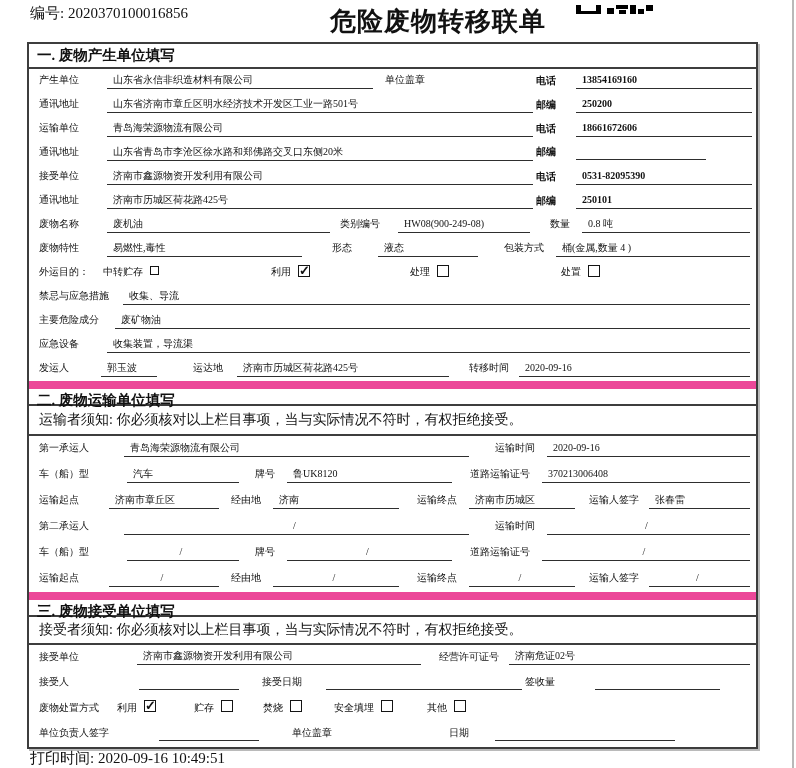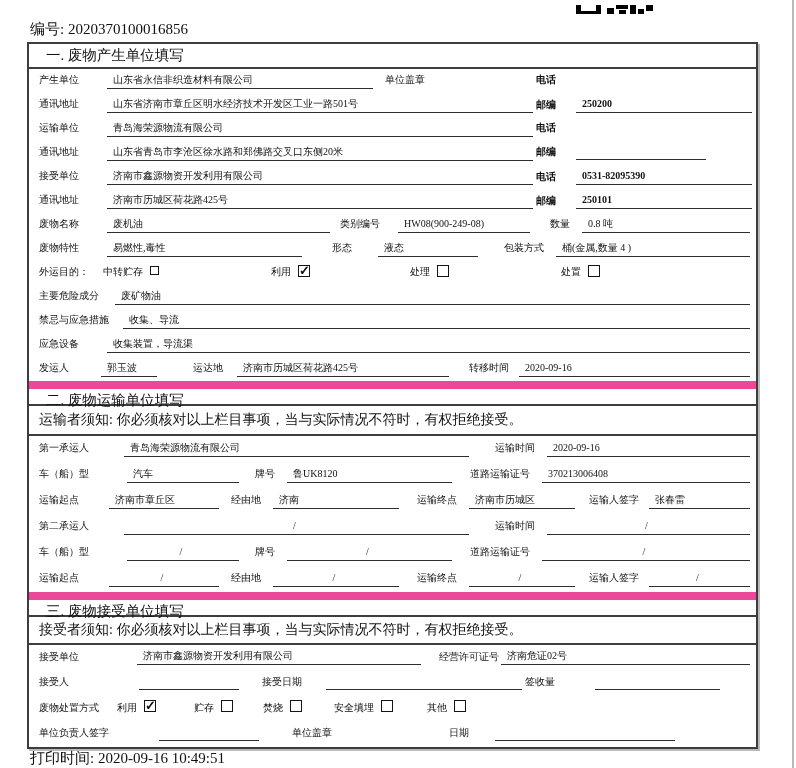--- a/index.html
+++ b/index.html
@@ -5,34 +5,34 @@
   * { margin:0; padding:0; box-sizing:border-box; }
   html,body { background:#fff; }
   .page {
     position:relative; width:796px; height:768px; background:#fff;
     font-family:"Liberation Serif","DejaVu Serif",serif;
     color:#111; overflow:hidden;
   }
   .page-edge { position:absolute; top:0; right:2px; width:2px; height:768px; background:#b9b9b9; }
 
   
-  .serial { position:absolute; left:30px; top:20px; font-size:15px; white-space:nowrap; }
+  .serial { position:absolute; left:30px; top:4px; font-size:15px; white-space:nowrap; }
   .doc-title { position:absolute; left:330px; top:4px; font-size:26px; font-weight:bold; letter-spacing:1px; white-space:nowrap; }
   .qr { position:absolute; left:576px; top:0; }
 
   
   .sheet {
     position:absolute; left:27px; top:42px; width:731px;
     border:2px solid #3d3d3d;
     box-shadow:2px 2px 0 rgba(130,130,130,.55);
     background:#fff;
   }
   .sect-h {
-    height:25px; line-height:22px; font-weight:normal; font-size:14.5px;
-    padding-left:17px; border-bottom:2px solid #3d3d3d; white-space:nowrap;
+    height:25px; line-height:22px; font-weight:bold; font-size:14.5px;
+    padding-left:8px; border-bottom:2px solid #3d3d3d; white-space:nowrap;
   }
   .sect-h.mid { border-top:8px solid #ec4899; }
   .notice {
     height:30px; line-height:28px; font-size:14px; padding-left:10px;
     border-bottom:2px solid #3d3d3d; white-space:nowrap;
   }
   .row {
     display:flex; align-items:center; font-size:10px; line-height:17px;
     padding:0 4px 3px 10px; white-space:nowrap;
   }
@@ -66,20 +66,21 @@
 </head>
 <body>
 
 <div class="page">
   <div class="page-edge"></div>
 
   <div class="serial">
     <span>编号:</span>
     <span>2020370100016856</span>
   </div>
+  <div class="doc-title">危险废物转移联单</div>
   <div class="qr">
     <svg width="80" height="9" viewBox="0 0 80 9" xmlns="http://www.w3.org/2000/svg">
       <g fill="#000">
         <rect x="0" y="0" width="5" height="9"></rect>
           <rect x="20" y="0" width="5" height="9"></rect>
         <rect x="0" y="6" width="25" height="3"></rect>
         <rect x="31" y="3" width="7" height="6"></rect>
         <rect x="40" y="0" width="12" height="4"></rect>
           <rect x="43" y="5" width="7" height="4"></rect>
         <rect x="54" y="0" width="6" height="9"></rect>
@@ -92,37 +93,39 @@
   <div class="sheet">
 
     <div class="sect-h">一. 废物产生单位填写</div>
 
     <div class="row h24">
       <span class="lbl" style="width:60px;margin-right:8px">产生单位</span>
       <span class="u" style="width:266px">山东省永信非织造材料有限公司</span>
       <span class="lbl" style="margin-left:12px">单位盖章</span>
       <span class="rg">
         <span class="lbl">电话</span>
+        <span class="u fill">13854169160</span>
       </span>
     </div>
 
     <div class="row h24">
       <span class="lbl" style="width:60px;margin-right:8px">通讯地址</span>
       <span class="u" style="width:426px">山东省济南市章丘区明水经济技术开发区工业一路501号</span>
       <span class="rg">
         <span class="lbl">邮编</span>
         <span class="u fill">250200</span>
       </span>
     </div>
 
     <div class="row h24">
       <span class="lbl" style="width:60px;margin-right:8px">运输单位</span>
       <span class="u" style="width:426px">青岛海荣源物流有限公司</span>
       <span class="rg">
         <span class="lbl">电话</span>
+        <span class="u fill">18661672606</span>
       </span>
     </div>
 
     <div class="row h24">
       <span class="lbl" style="width:60px;margin-right:8px">通讯地址</span>
       <span class="u" style="width:426px">山东省青岛市李沧区徐水路和郑佛路交叉口东侧20米</span>
       <span class="rg">
         <span class="lbl">邮编</span>
         <span class="u short"></span>
       </span>
@@ -178,27 +181,27 @@
         <span class="olbl">处理</span>
         <span class="cb"></span>
       </span>
       <span class="opt" style="margin-left:112px">
         <span class="olbl">处置</span>
         <span class="cb"></span>
       </span>
     </div>
 
     <div class="row h24">
+      <span class="lbl" style="margin-right:14px">禁忌与应急措施</span>
+      <span class="u fill">收集、导流</span>
+    </div>
+
+    <div class="row h24">
       <span class="lbl" style="margin-right:16px">主要危险成分</span>
       <span class="u fill">废矿物油</span>
-    </div>
-
-    <div class="row h24">
-      <span class="lbl" style="margin-right:14px">禁忌与应急措施</span>
-      <span class="u fill">收集、导流</span>
     </div>
 
     <div class="row h24">
       <span class="lbl" style="width:60px;margin-right:8px">应急设备</span>
       <span class="u fill">收集装置，导流渠</span>
     </div>
 
     <div class="row h24">
       <span class="lbl" style="width:48px;margin-right:14px">发运人</span>
       <span class="u" style="width:56px">郭玉波</span>
@@ -264,21 +267,21 @@
       <span class="lbl" style="margin-left:14px;margin-right:10px">运输人签字</span>
       <span class="u fill c">/</span>
     </div>
 
     <div class="sect-h mid">三. 废物接受单位填写</div>
     <div class="notice" style="height:28px;line-height:26px">接受者须知: 你必须核对以上栏目事项，当与实际情况不符时，有权拒绝接受。</div>
 
     <div class="row h25">
       <span class="lbl" style="width:60px;margin-right:38px">接受单位</span>
       <span class="u" style="width:284px">济南市鑫源物资开发利用有限公司</span>
-      <span class="lbl" style="margin-left:18px;margin-right:2px">经营许可证号</span>
+      <span class="lbl" style="margin-left:18px;margin-right:10px">经营许可证号</span>
       <span class="u fill">济南危证02号</span>
     </div>
 
     <div class="row h26">
       <span class="lbl" style="width:60px;margin-right:40px">接受人</span>
       <span class="u" style="width:100px"></span>
       <span class="lbl" style="margin-left:23px;margin-right:24px">接受日期</span>
       <span class="u" style="width:196px"></span>
       <span class="lbl" style="margin-left:3px;margin-right:40px">签收量</span>
       <span class="u" style="width:125px"></span>

